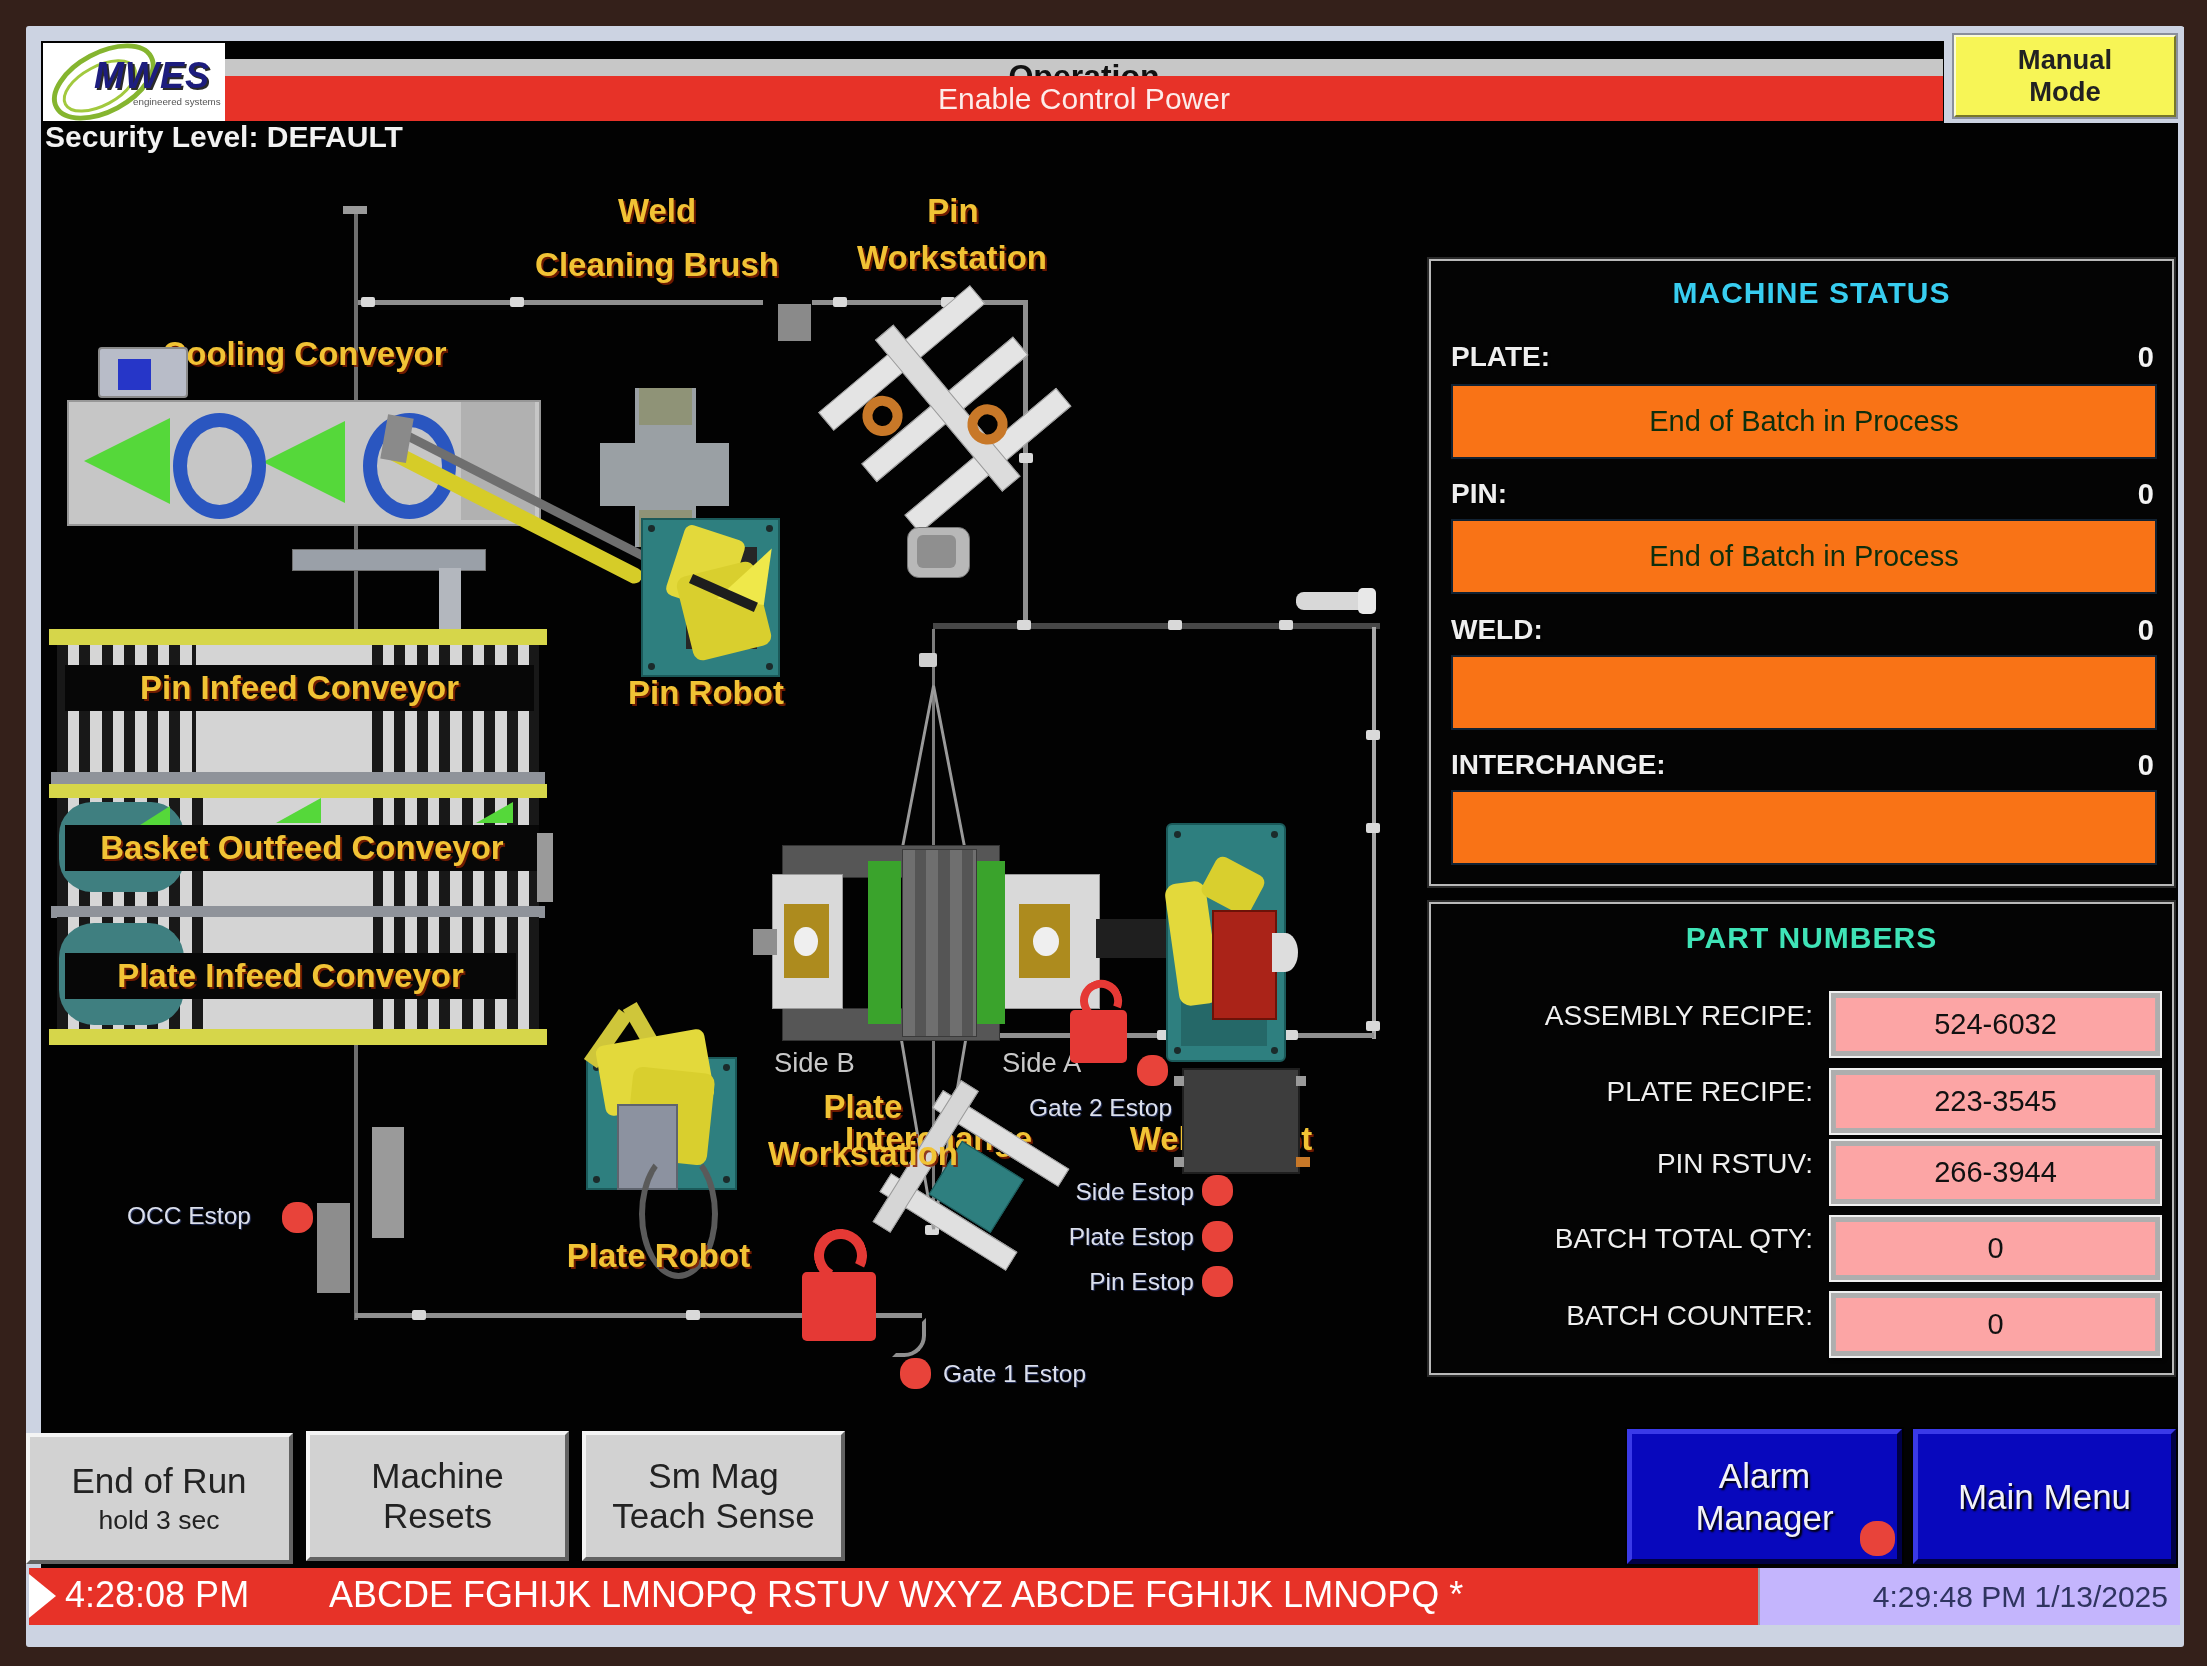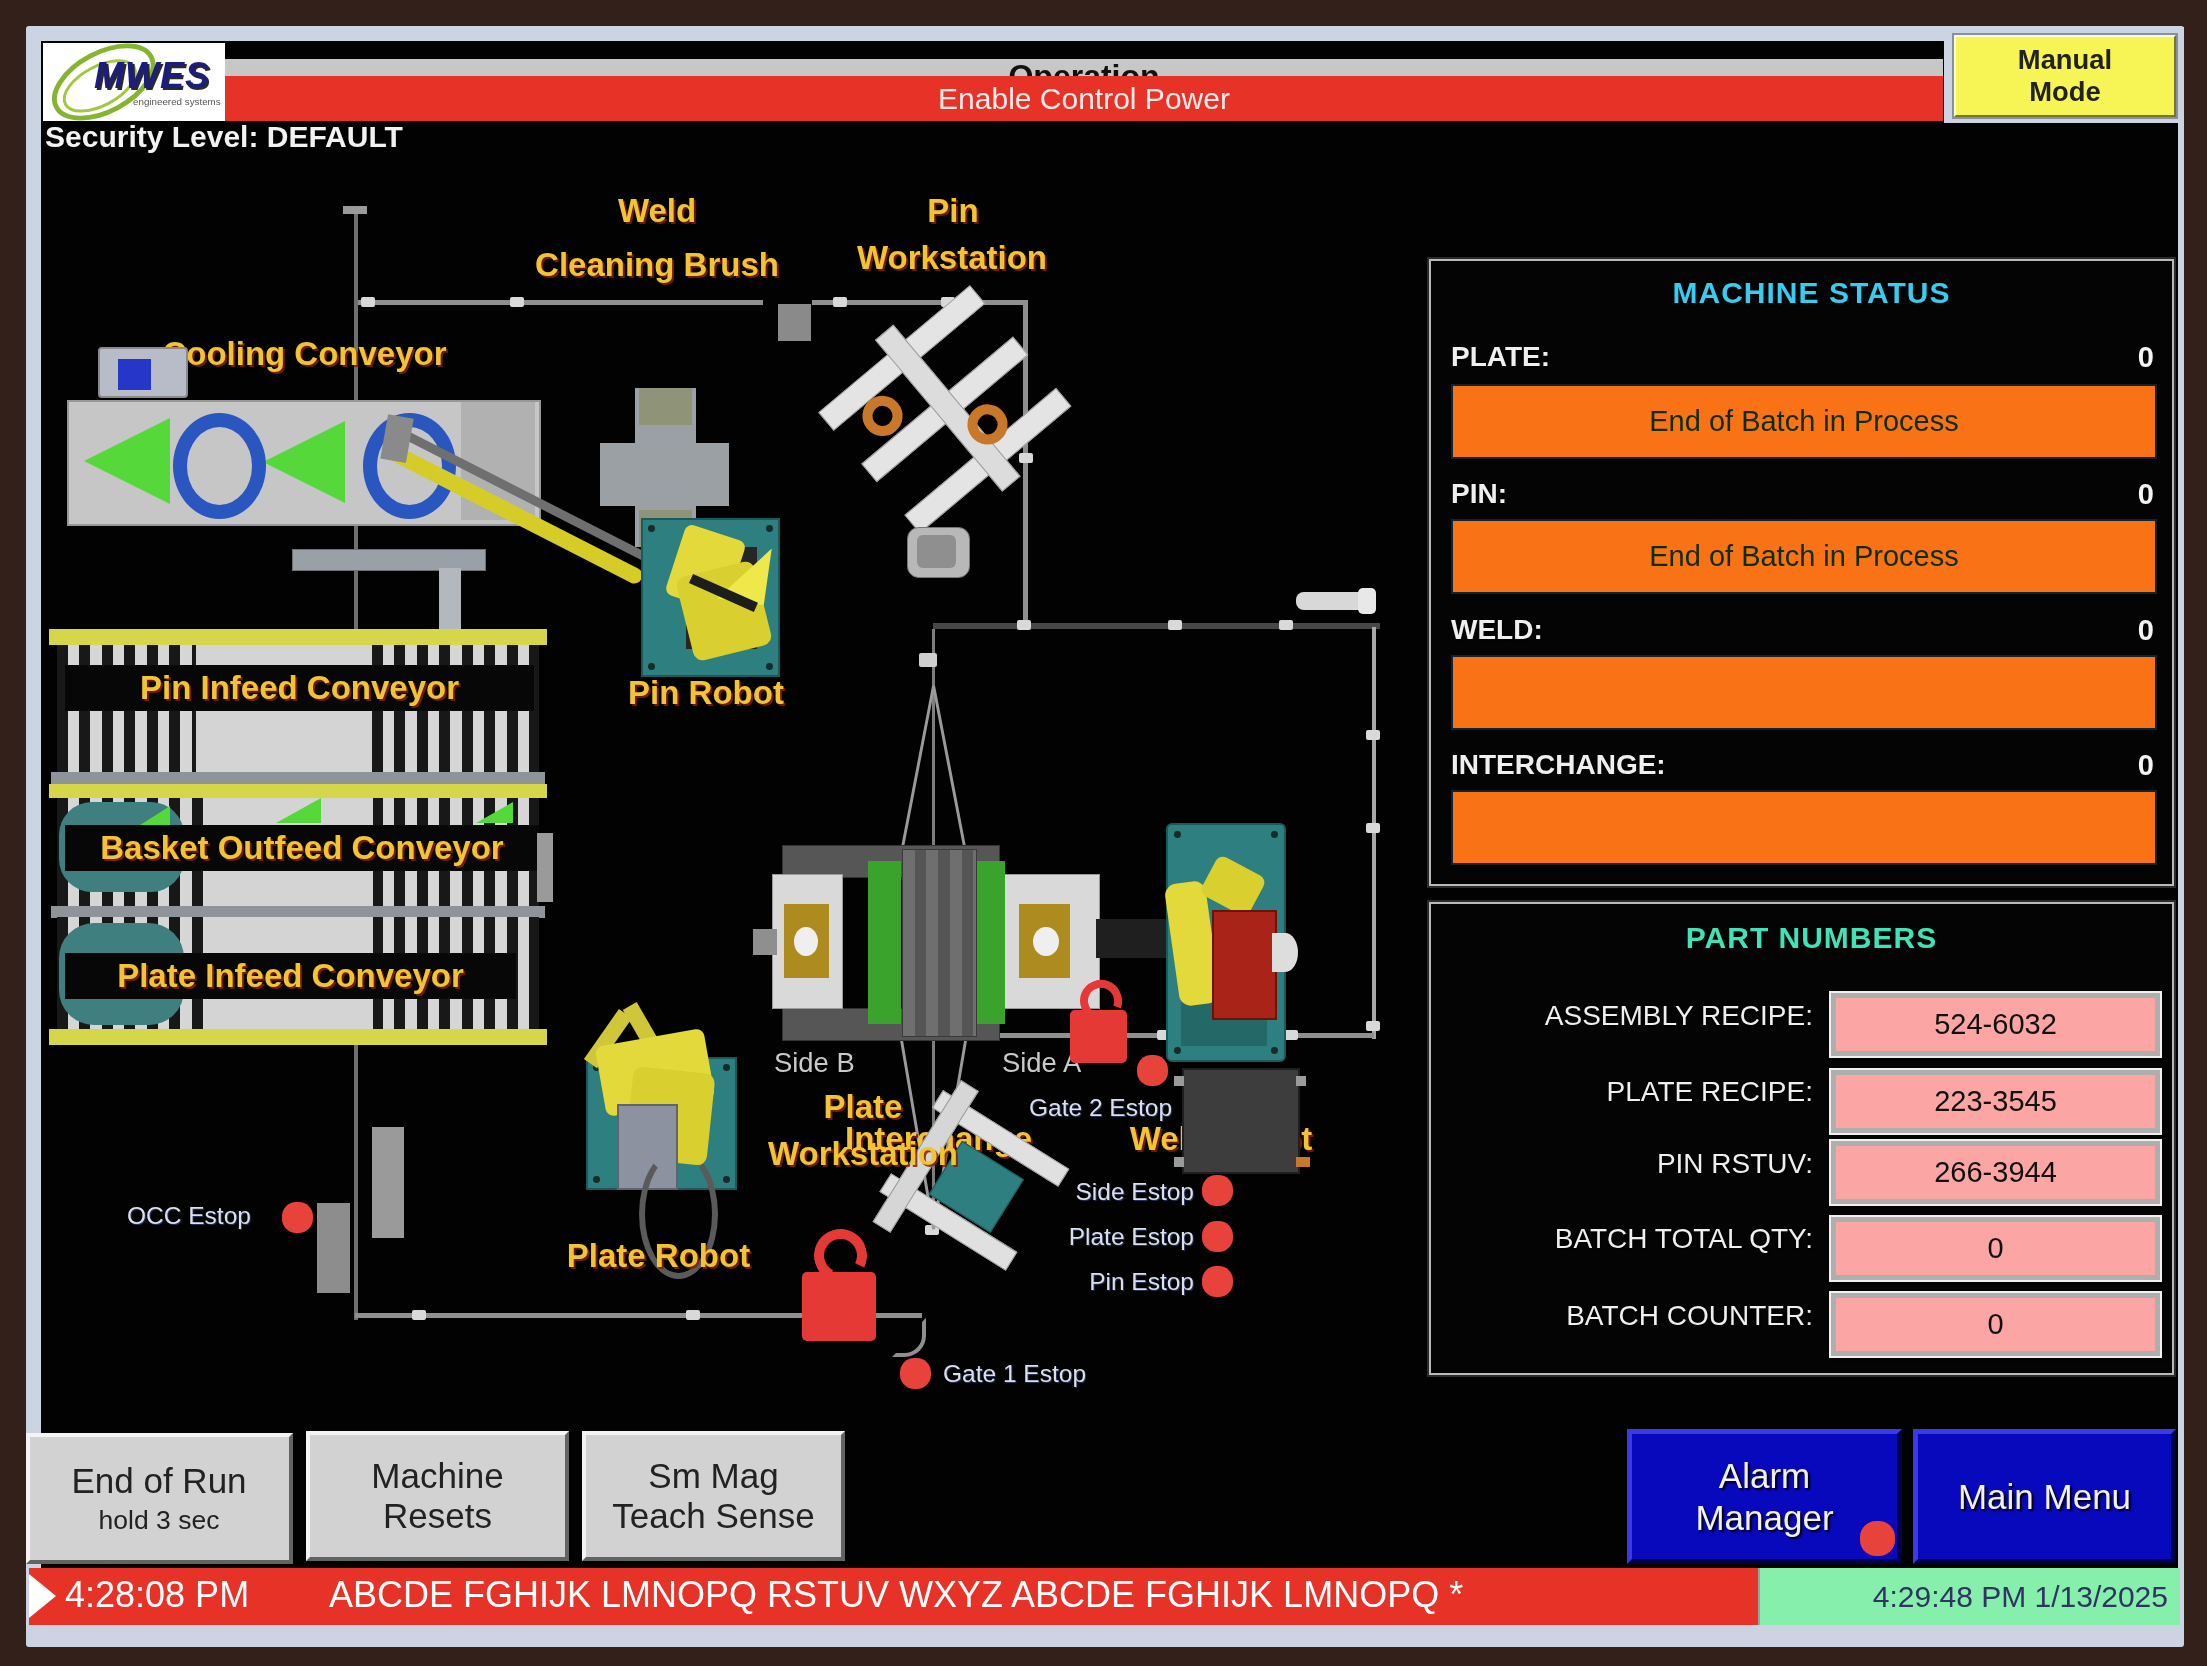--- a/index.html
+++ b/index.html
@@ -54,21 +54,21 @@
             align-items:center;justify-content:center;}
   .gray-btn .main{font-size:35px;line-height:1.15;}
   .gray-btn .sub{font-size:26.5px;margin-top:3.9px;}
   .blue-btn{background:#0808bd;border:5.9px solid;border-color:#3a3ae8 #000046 #000046 #3a3ae8;
             outline:2.9px solid #000;color:#f2f2f8;font-size:35px;line-height:1.2;text-align:center;
             display:flex;align-items:center;justify-content:center;cursor:pointer;
             text-shadow:2px 2px 2px #000;}
   .alarmbar{background:#e73228;color:#fff;overflow:hidden;}
   .alarm-time{font-size:36px;color:#fff;}
   .alarm-msg{font-size:36px;color:#fff;white-space:nowrap;}
-  .clockbox{background:#86efac;border-left:2.9px solid #9aa0ad;color:#2f3460;font-size:30px;
+  .clockbox{background:#c4b5fd;border-left:2.9px solid #9aa0ad;color:#2f3460;font-size:30px;
             text-align:right;}
 </style>
 </head>
 <body>
 
 <div id="frame">
   <div class="abs" id="win"></div>
   <div class="abs" id="content"></div>
 
   <div class="abs" id="logo" style="left:43px;top:43px;width:182px;height:78px;">

